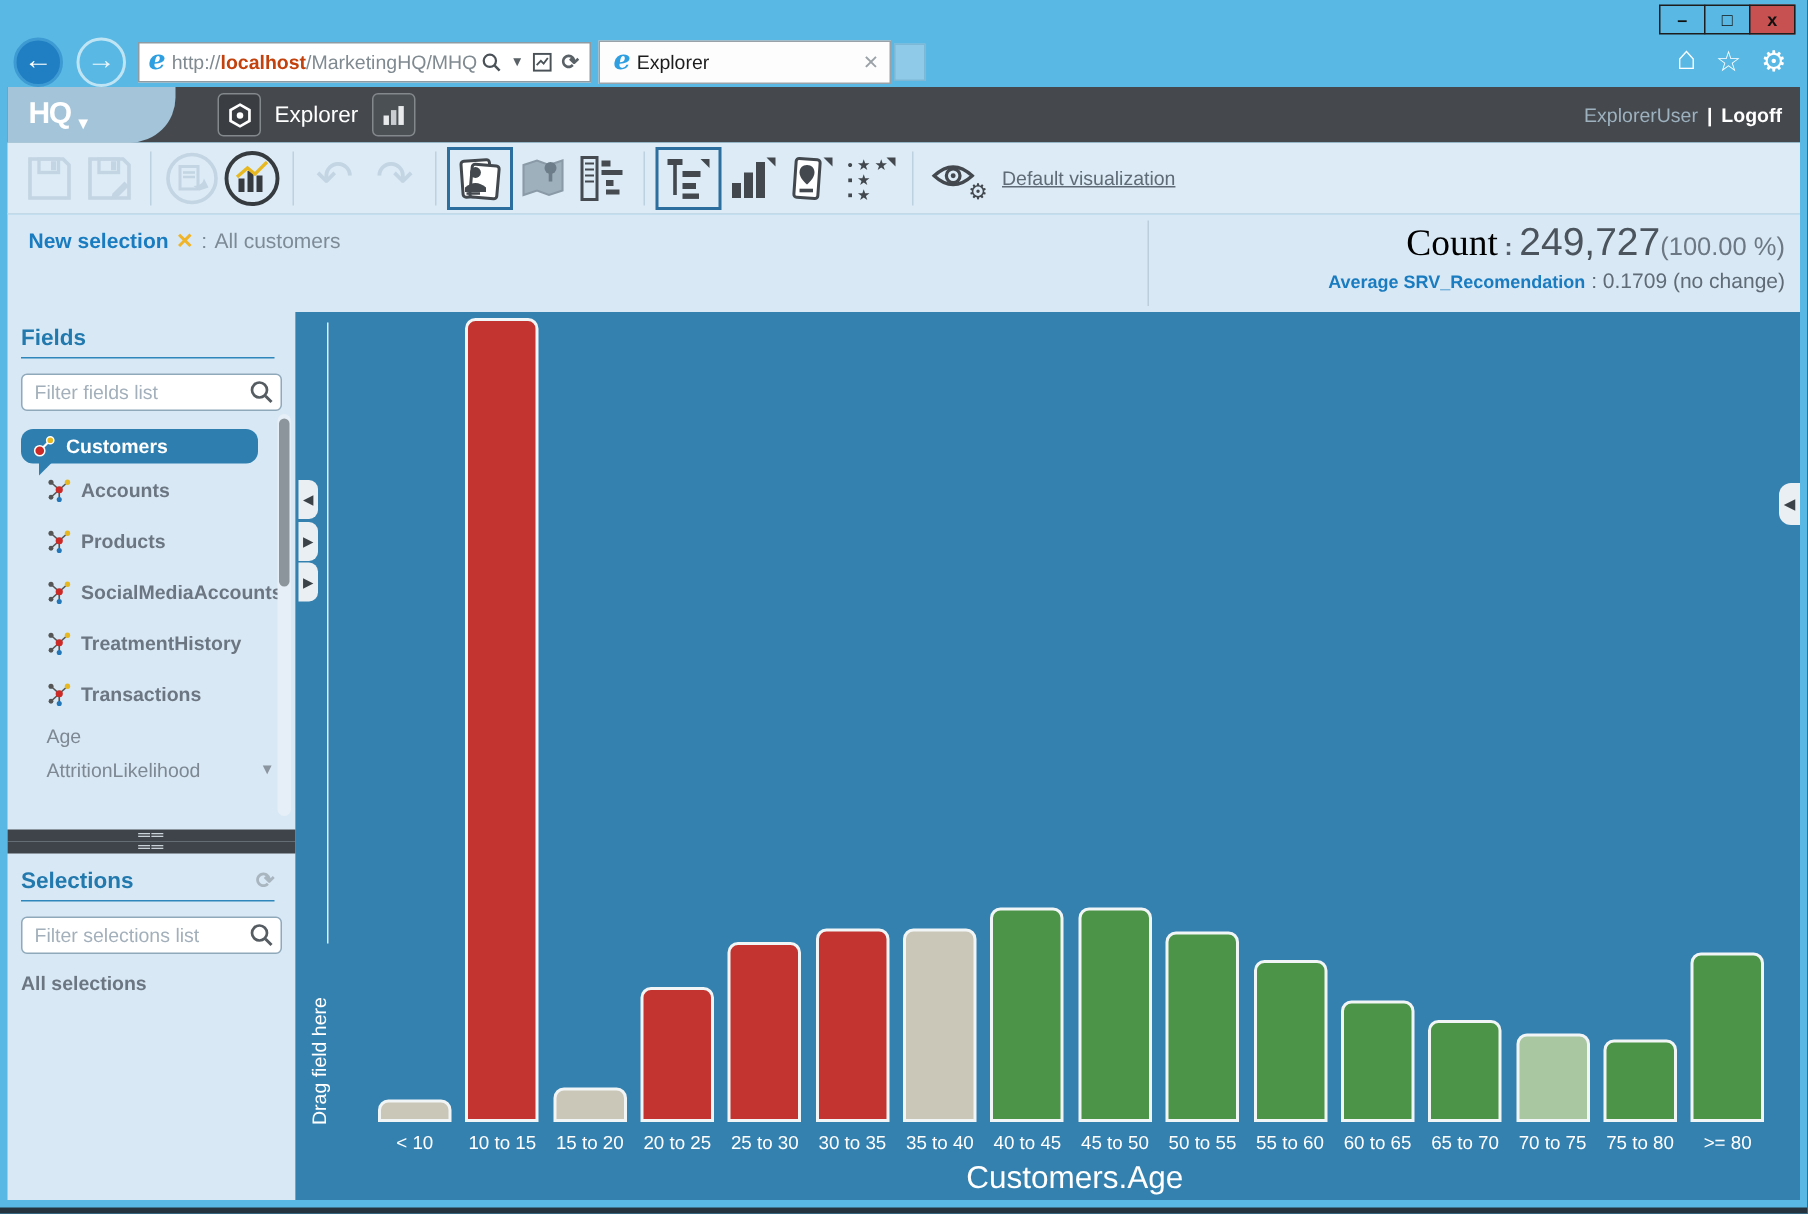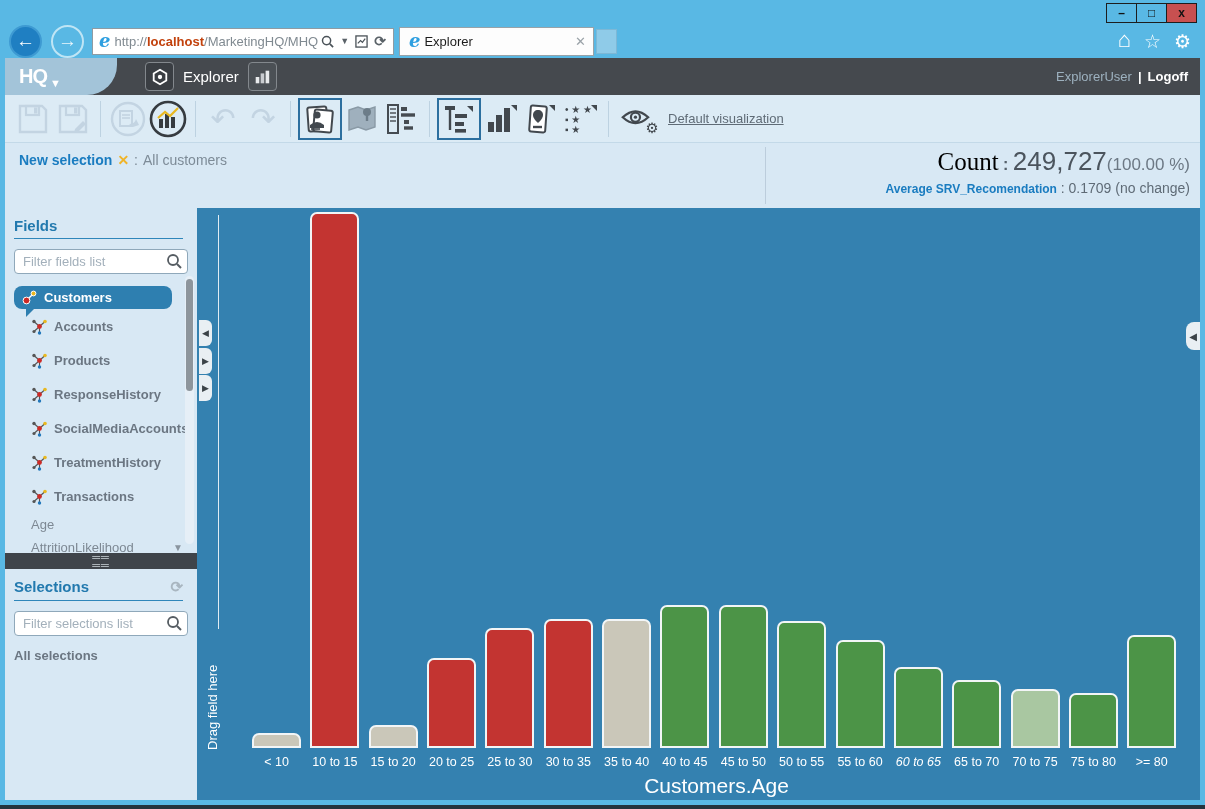--- a/index.html
+++ b/index.html
@@ -387,36 +387,20 @@
                   <line x1="8.5" y1="8.5" x2="3" y2="13.5"></line>
                   <line x1="8.5" y1="8.5" x2="8.5" y2="15"></line>
                 </g>
                 <circle cx="8.5" cy="8.5" r="2.4" fill="#cc2a26"></circle>
                 <circle cx="14" cy="3.5" r="1.8" fill="#e8b820"></circle>
                 <circle cx="3" cy="3.5" r="1.7" fill="#555"></circle>
                 <circle cx="3" cy="13.5" r="1.6" fill="#555"></circle>
                 <circle cx="8.5" cy="15" r="1.7" fill="#2277bb"></circle>
               </svg>
               <span>Products</span>
-            </div>
-            <div class="titem">
-              <svg width="17" height="17" viewBox="0 0 17 17">
-                <g stroke="#555" stroke-width="1.1">
-                  <line x1="8.5" y1="8.5" x2="3" y2="3.5"></line>
-                  <line x1="8.5" y1="8.5" x2="14" y2="3.5"></line>
-                  <line x1="8.5" y1="8.5" x2="3" y2="13.5"></line>
-                  <line x1="8.5" y1="8.5" x2="8.5" y2="15"></line>
-                </g>
-                <circle cx="8.5" cy="8.5" r="2.4" fill="#cc2a26"></circle>
-                <circle cx="14" cy="3.5" r="1.8" fill="#e8b820"></circle>
-                <circle cx="3" cy="3.5" r="1.7" fill="#555"></circle>
-                <circle cx="3" cy="13.5" r="1.6" fill="#555"></circle>
-                <circle cx="8.5" cy="15" r="1.7" fill="#2277bb"></circle>
-              </svg>
-              <span>ResponseHistory</span>
             </div>
             <div class="titem">
               <svg width="17" height="17" viewBox="0 0 17 17">
                 <g stroke="#555" stroke-width="1.1">
                   <line x1="8.5" y1="8.5" x2="3" y2="3.5"></line>
                   <line x1="8.5" y1="8.5" x2="14" y2="3.5"></line>
                   <line x1="8.5" y1="8.5" x2="3" y2="13.5"></line>
                   <line x1="8.5" y1="8.5" x2="8.5" y2="15"></line>
                 </g>
                 <circle cx="8.5" cy="8.5" r="2.4" fill="#cc2a26"></circle>
@@ -521,21 +505,21 @@
           <div class="barlabel" style="left: 389.6px;">35 to 40</div>
           <div class="bar" style="left: 463.45px; top: 397px; width: 49px; height: 143px; background: rgb(76, 148, 71);"></div>
           <div class="barlabel" style="left: 447.95px;">40 to 45</div>
           <div class="bar" style="left: 521.8px; top: 397px; width: 49px; height: 143px; background: rgb(76, 148, 71);"></div>
           <div class="barlabel" style="left: 506.3px;">45 to 50</div>
           <div class="bar" style="left: 580.15px; top: 413px; width: 49px; height: 127px; background: rgb(76, 148, 71);"></div>
           <div class="barlabel" style="left: 564.65px;">50 to 55</div>
           <div class="bar" style="left: 638.5px; top: 432px; width: 49px; height: 108px; background: rgb(76, 148, 71);"></div>
           <div class="barlabel" style="left: 623px;">55 to 60</div>
           <div class="bar" style="left: 696.85px; top: 459px; width: 49px; height: 81px; background: rgb(76, 148, 71);"></div>
-          <div class="barlabel" style="left: 681.35px; font-style: italic;">60 to 65</div>
+          <div class="barlabel" style="left: 681.35px;">60 to 65</div>
           <div class="bar" style="left: 755.2px; top: 472px; width: 49px; height: 68px; background: rgb(76, 148, 71);"></div>
           <div class="barlabel" style="left: 739.7px;">65 to 70</div>
           <div class="bar" style="left: 813.55px; top: 481px; width: 49px; height: 59px; background: rgb(169, 199, 161);"></div>
           <div class="barlabel" style="left: 798.05px;">70 to 75</div>
           <div class="bar" style="left: 871.9px; top: 485px; width: 49px; height: 55px; background: rgb(76, 148, 71);"></div>
           <div class="barlabel" style="left: 856.4px;">75 to 80</div>
           <div class="bar" style="left: 930.25px; top: 427px; width: 49px; height: 113px; background: rgb(76, 148, 71);"></div>
           <div class="barlabel" style="left: 914.75px;">&gt;= 80</div>
         </div>
       <div class="xlabel">Customers.Age</div>

